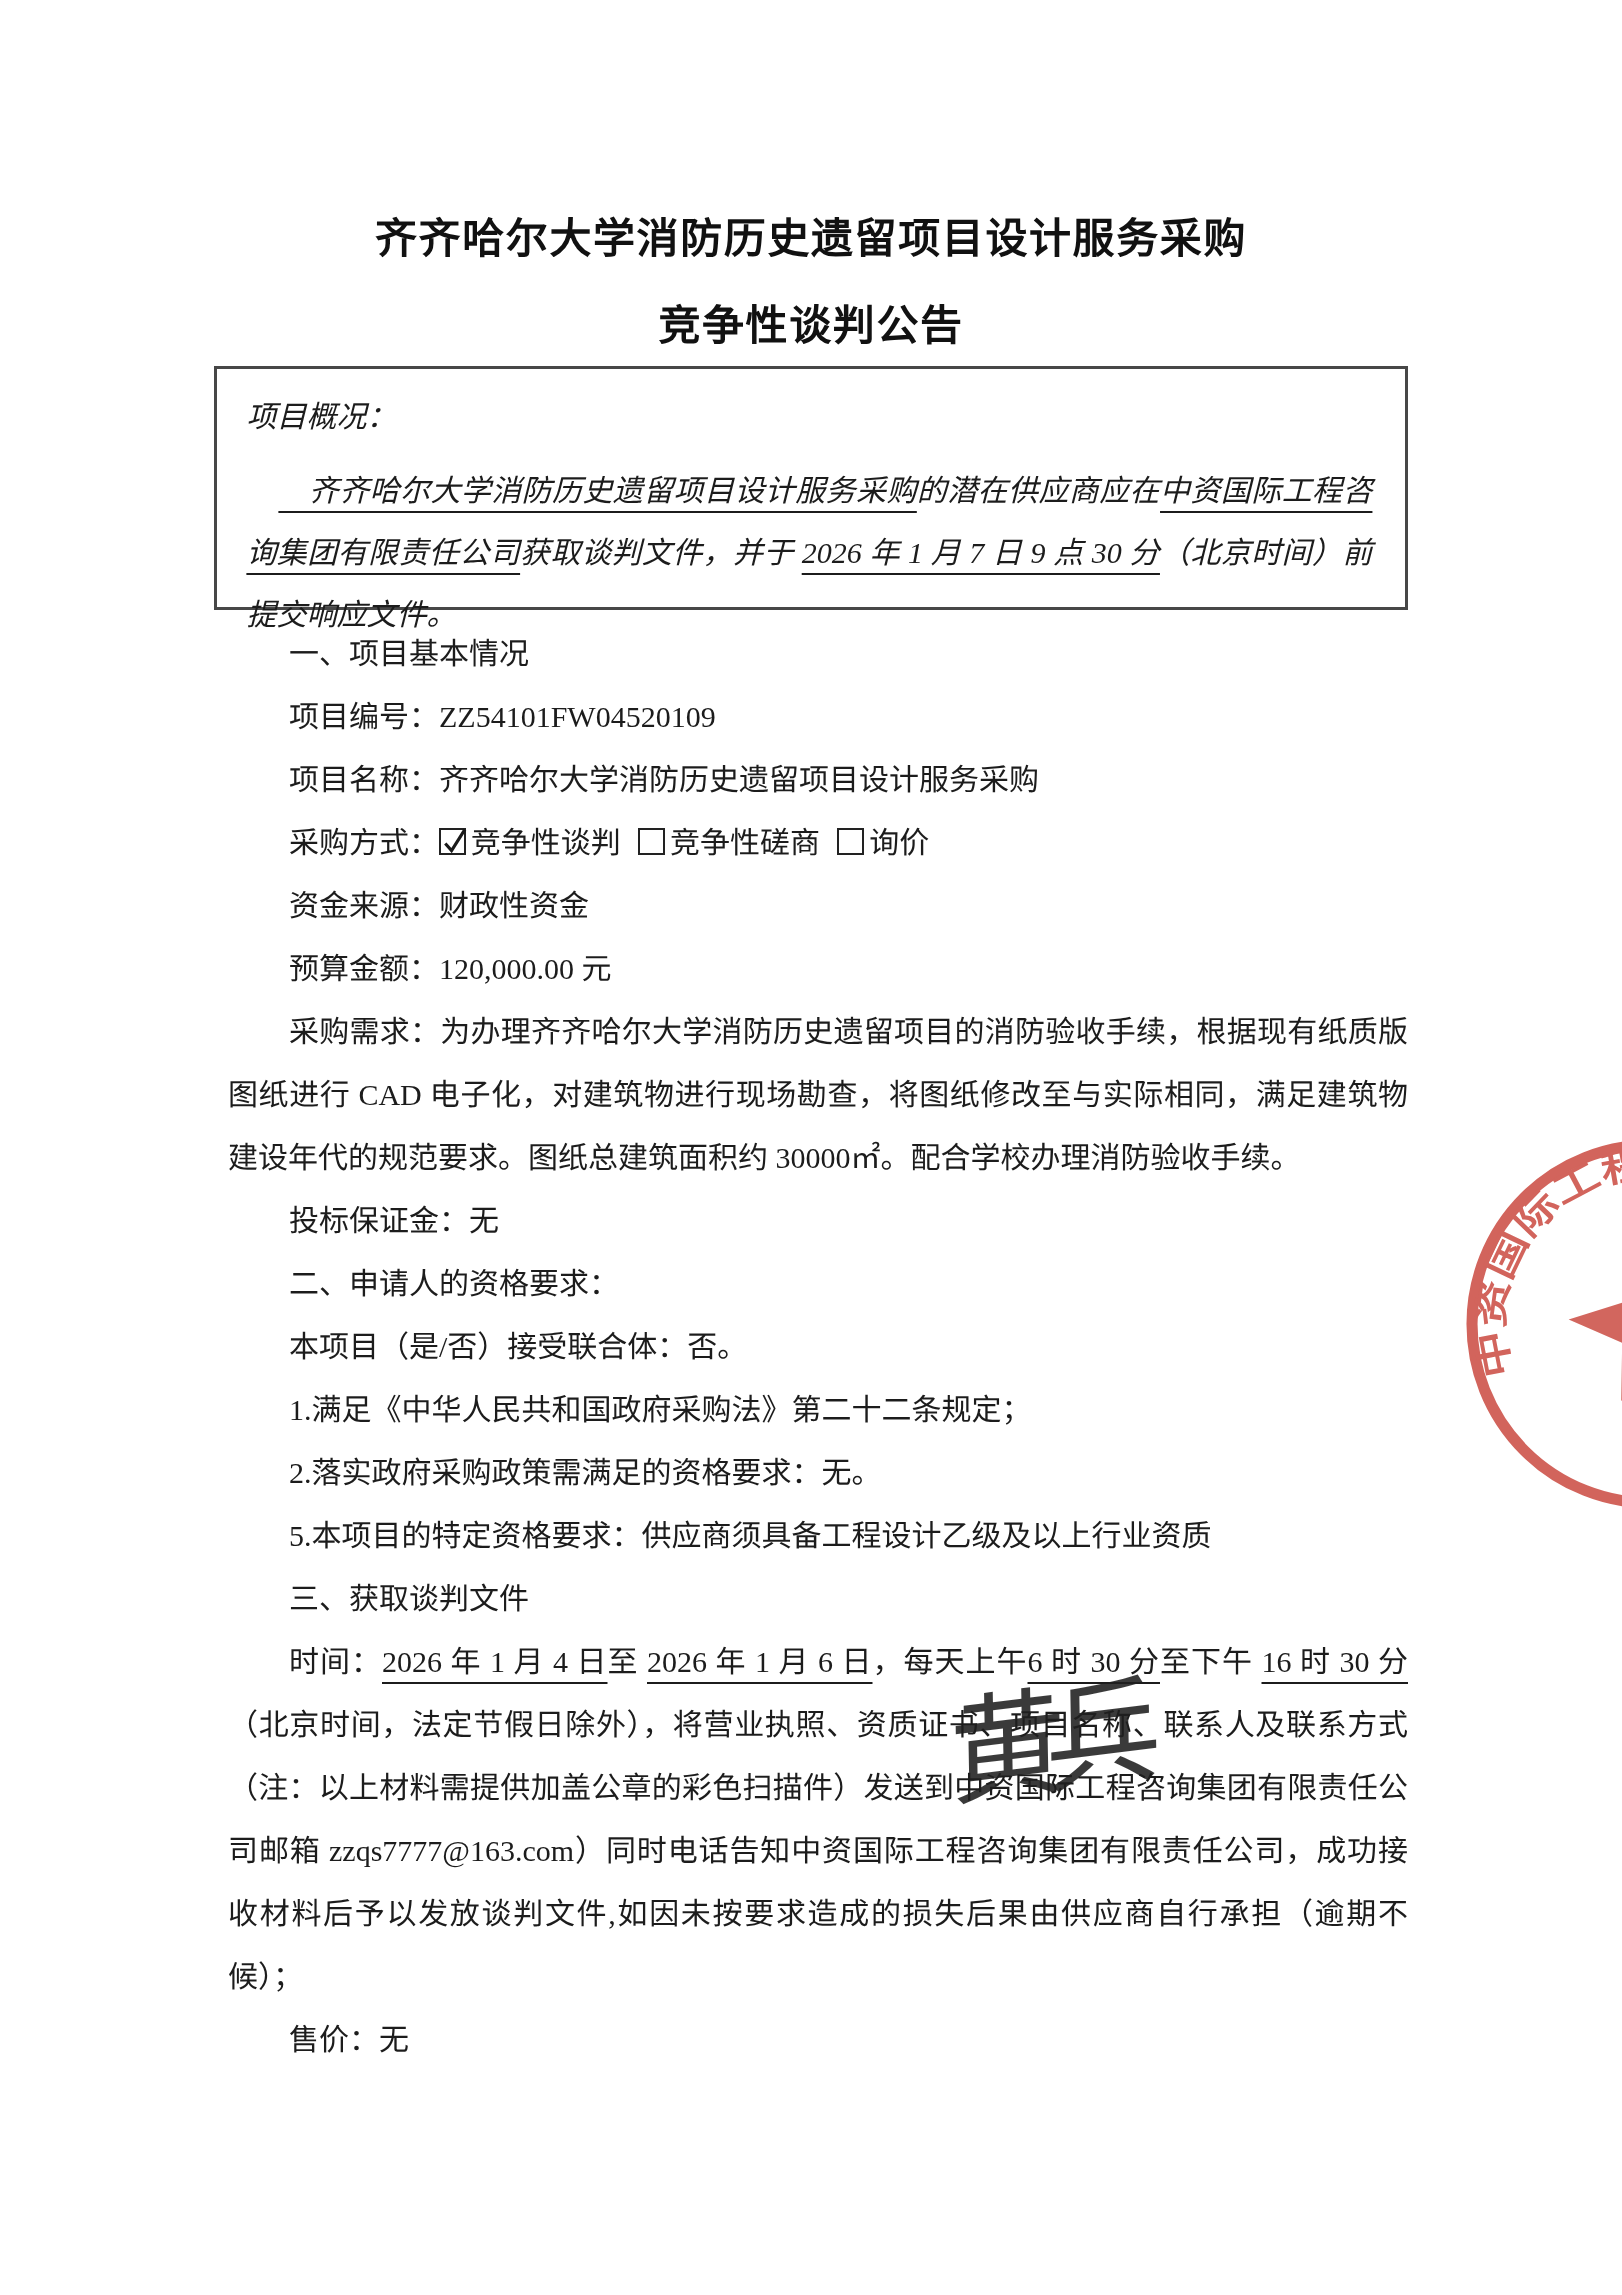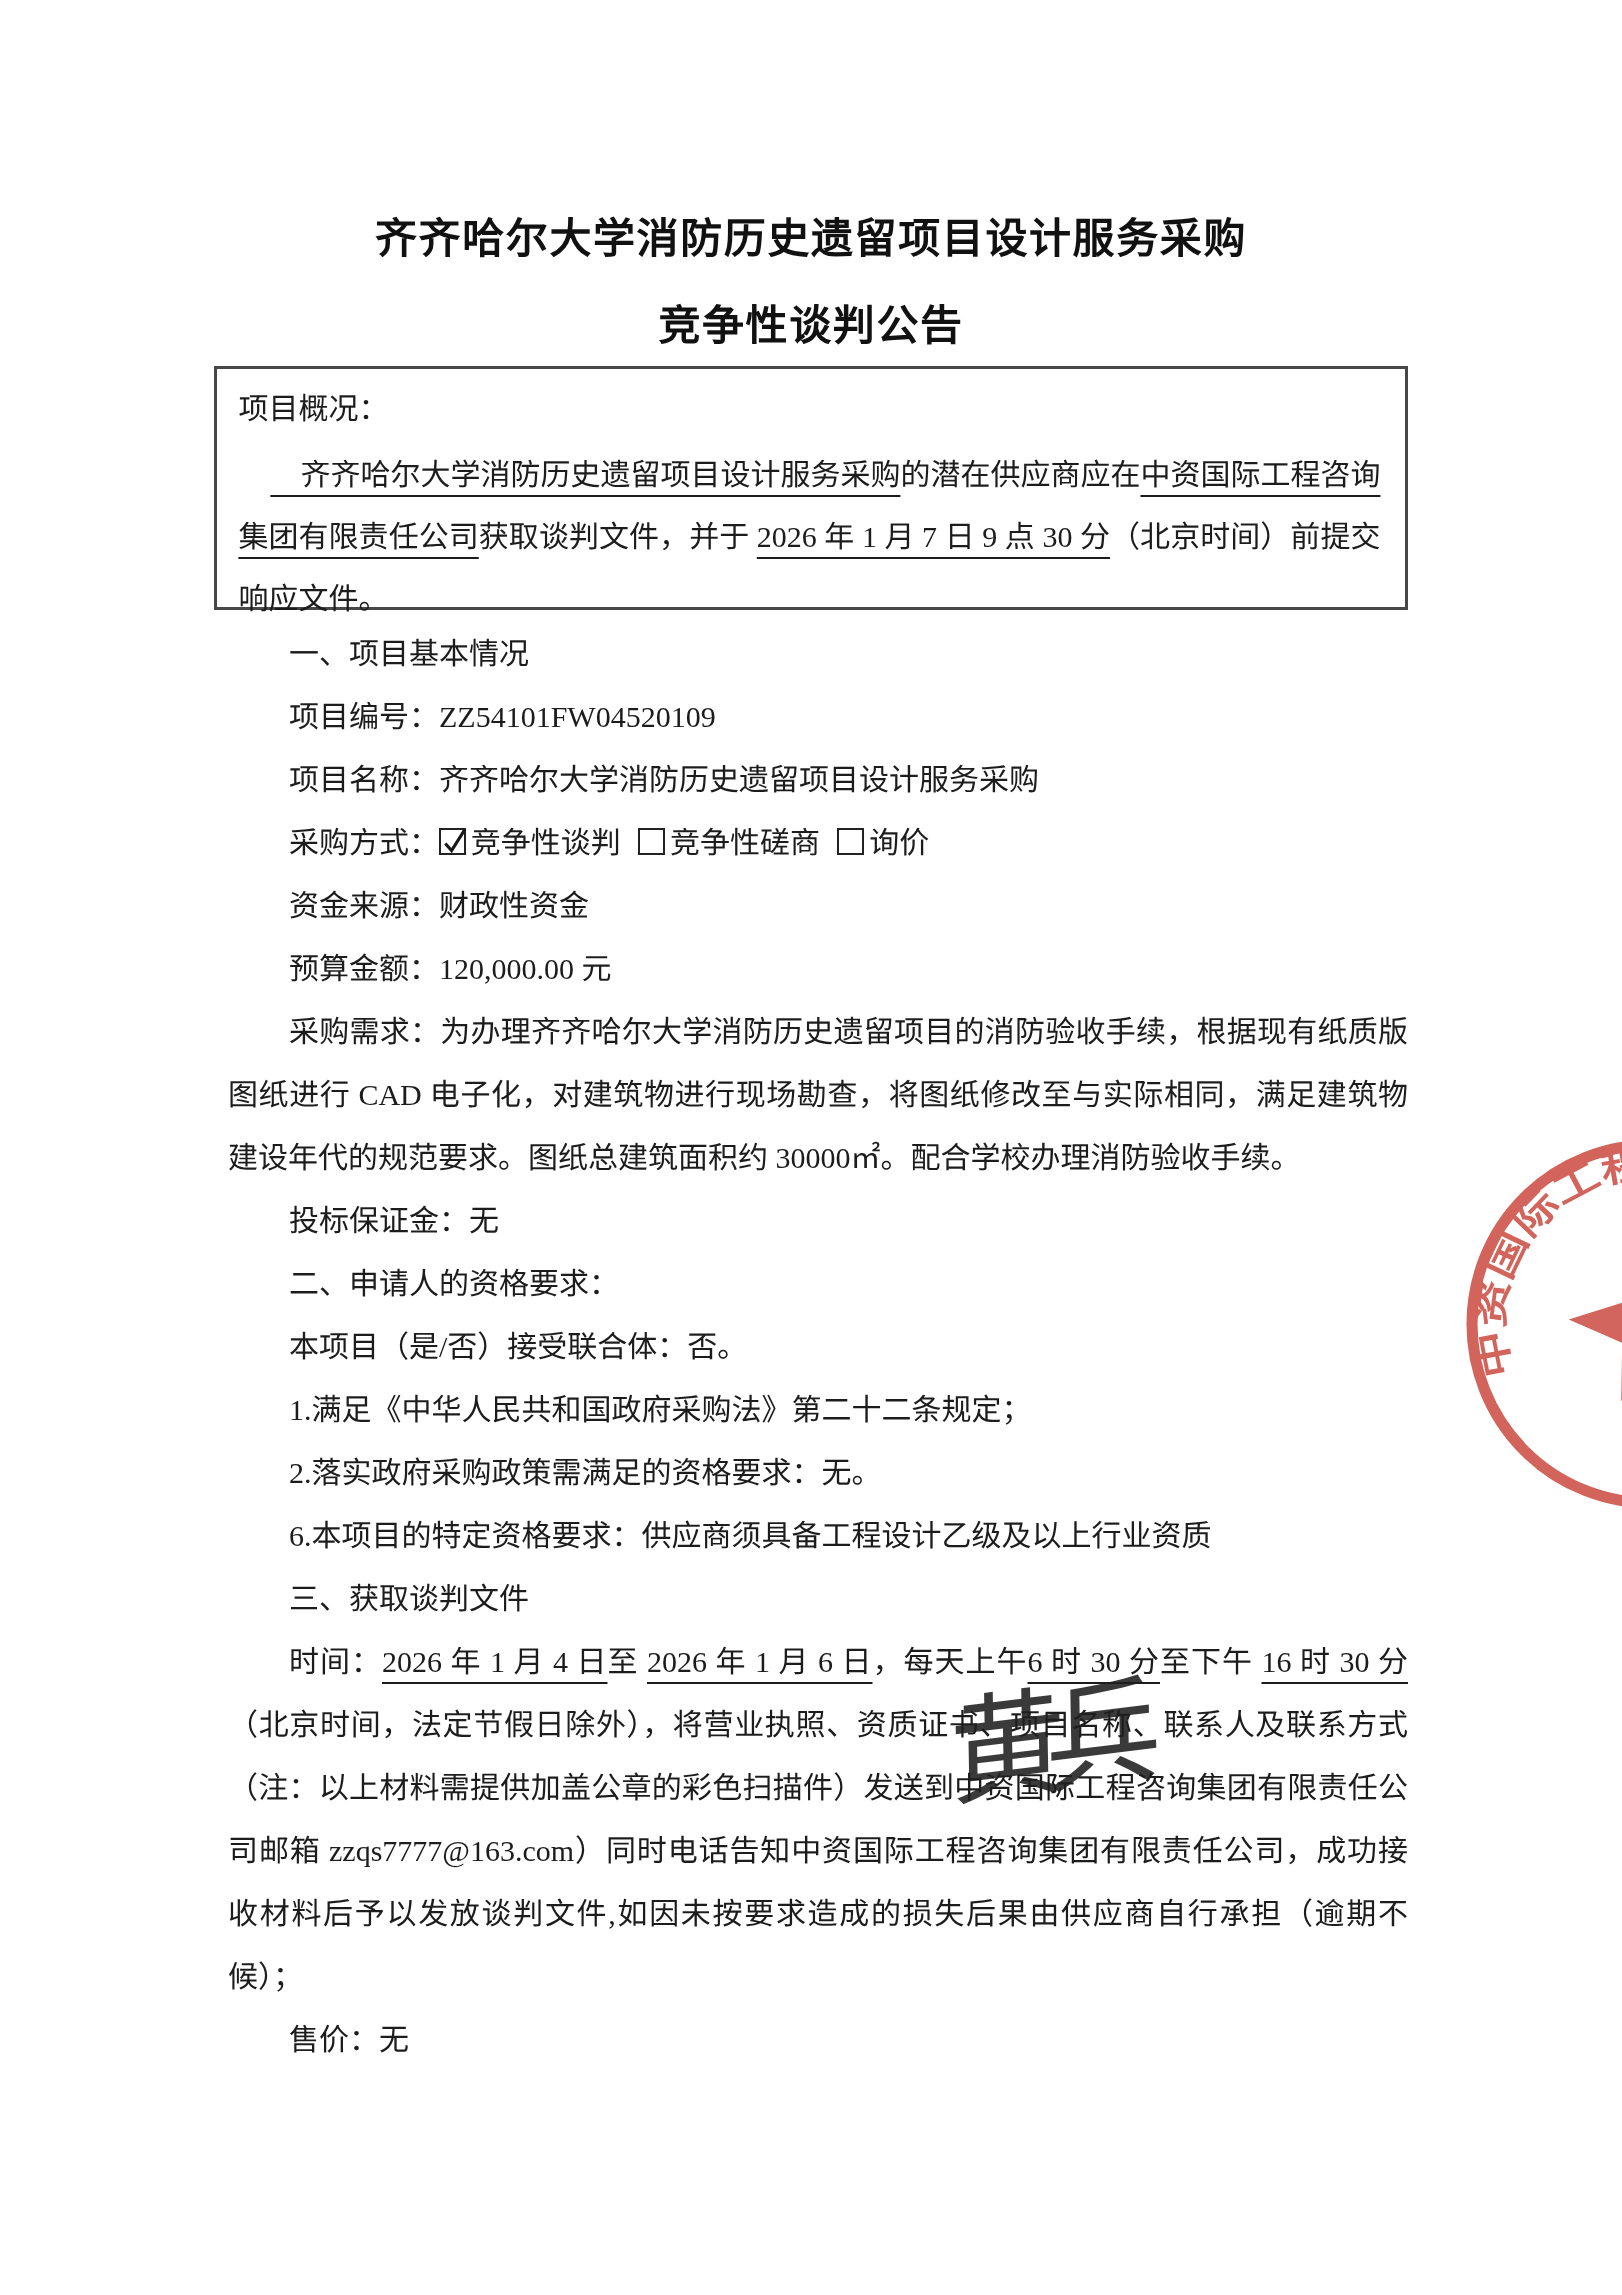--- a/index.html
+++ b/index.html
@@ -13,21 +13,21 @@
     font-size:42px;font-weight:bold;letter-spacing:1.6px;color:#111;
   }
   #title1{top:204px;}
   #title2{top:291px;font-family:Liberation Mono, monospace;}
   .overview-box{
     position:absolute;left:214px;top:366px;width:1194px;height:244px;
     box-sizing:border-box;border:3.2px solid #474747;
     padding:4.8px 20.6px 0 17.4px;
     font-size:30px;line-height:62px;text-align:justify;
   }
-  .overview-box p{margin:4px;}
+  .overview-box p{margin:12px;font-style:italic;}
   .overview-para{text-indent:32px;}
   .doc-body{
     position:absolute;left:228px;top:608px;width:1180px;
     font-size:30px;line-height:63px;text-align:justify;margin-top:14px;
   }
   .doc-body p{margin:0;text-indent:61px;}
   .u{
     text-decoration:underline;
     text-decoration-thickness:2px;
     text-underline-offset:10.3px;
@@ -71,21 +71,21 @@
           <polyline points="8,22 16,31 33,4" fill="none" stroke="#1a1a1a" stroke-width="4"></polyline>
         </svg></span><span>竞争性谈判</span><span class="cb opt-gap"></span><span>竞争性磋商</span><span class="cb opt-gap"></span><span>询价</span></p>
   <p>资金来源：财政性资金</p>
   <p>预算金额：120,000.00 元</p>
   <p>采购需求：为办理齐齐哈尔大学消防历史遗留项目的消防验收手续，根据现有纸质版图纸进行 CAD 电子化，对建筑物进行现场勘查，将图纸修改至与实际相同，满足建筑物建设年代的规范要求。图纸总建筑面积约 30000㎡。配合学校办理消防验收手续。</p>
   <p>投标保证金：无</p>
   <p>二、申请人的资格要求：</p>
   <p>本项目（是/否）接受联合体：否。</p>
   <p>1.满足《中华人民共和国政府采购法》第二十二条规定；</p>
   <p>2.落实政府采购政策需满足的资格要求：无。</p>
-  <p>6.本项目的特定资格要求：供应商须具备工程设计乙级及以上行业资质</p>
+  <p>5.本项目的特定资格要求：供应商须具备工程设计乙级及以上行业资质</p>
   <p>三、获取谈判文件</p>
   <p><span>时间：</span><span class="u">2026 年 1 月 4 日</span><span>至 </span><span class="u">2026 年 1 月 6 日</span><span>，每天上午</span><span class="u">6 时 30 分</span><span>至下午 </span><span class="u">16 时 30 分</span><span>（北京时间，法定节假日除外），将营业执照、资质证书、项目名称、联系人及联系方式（注：以上材料需提供加盖公章的彩色扫描件）发送到中资国际工程咨询集团有限责任公司邮箱 zzqs7777@163.com）同时电话告知中资国际工程咨询集团有限责任公司，成功接收材料后予以发放谈判文件,如因未按要求造成的损失后果由供应商自行承担（逾期不候）；</span></p>
   <p>售价：无</p>
 </div>
 
 <div class="signature">黄兵</div>
 
 <svg class="seal" viewBox="0 0 500 500">
   <defs>
     <path id="sealArc" d="M 76 313 A 185 185 0 1 1 424 313" fill="none"></path>

